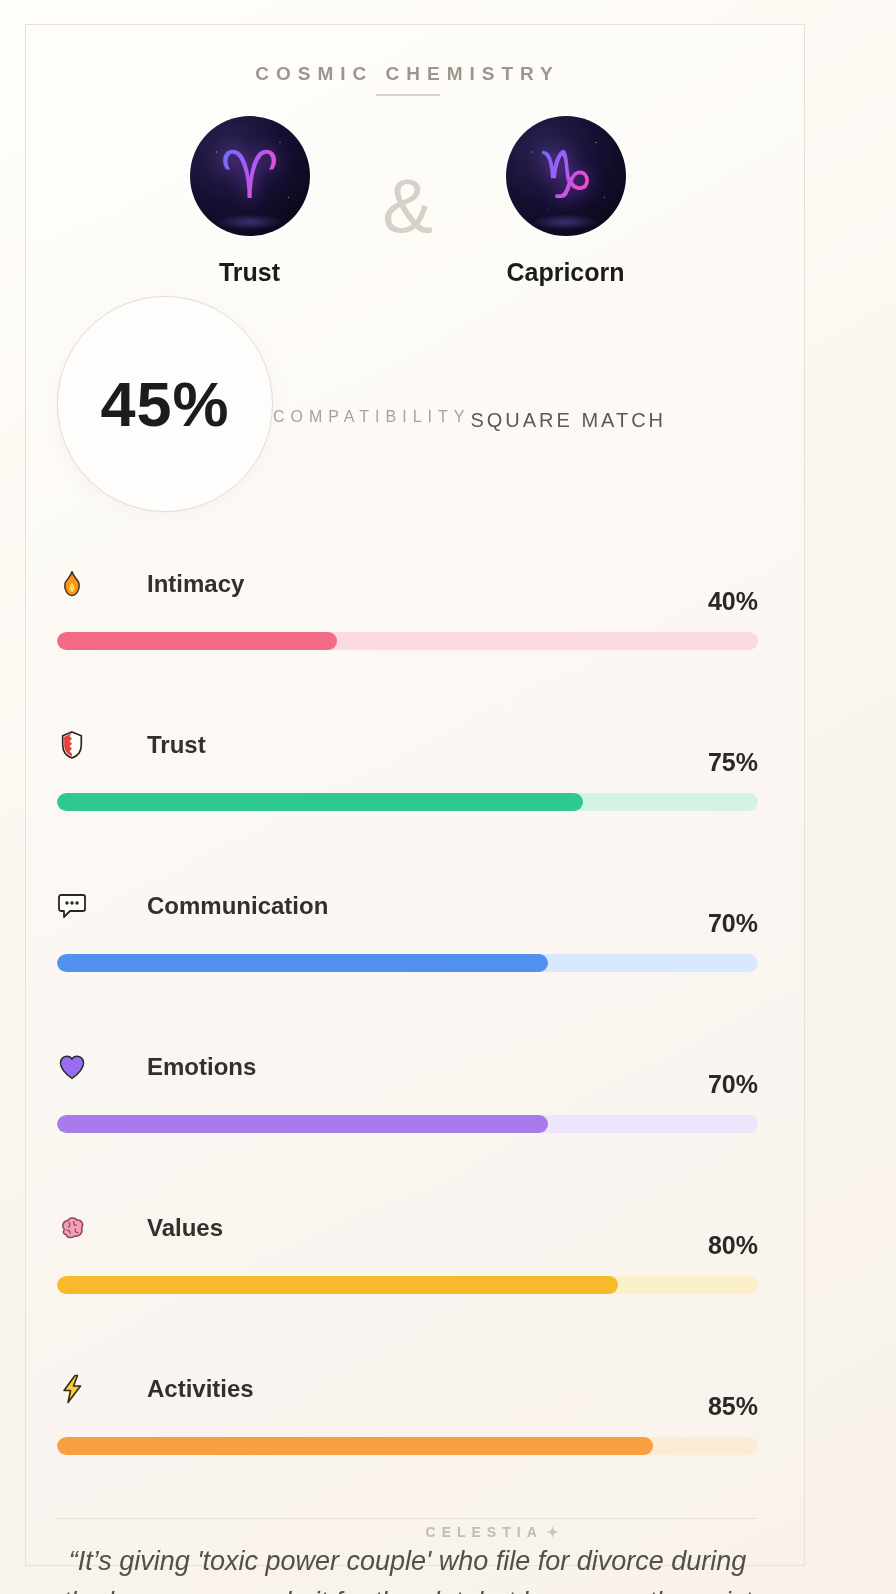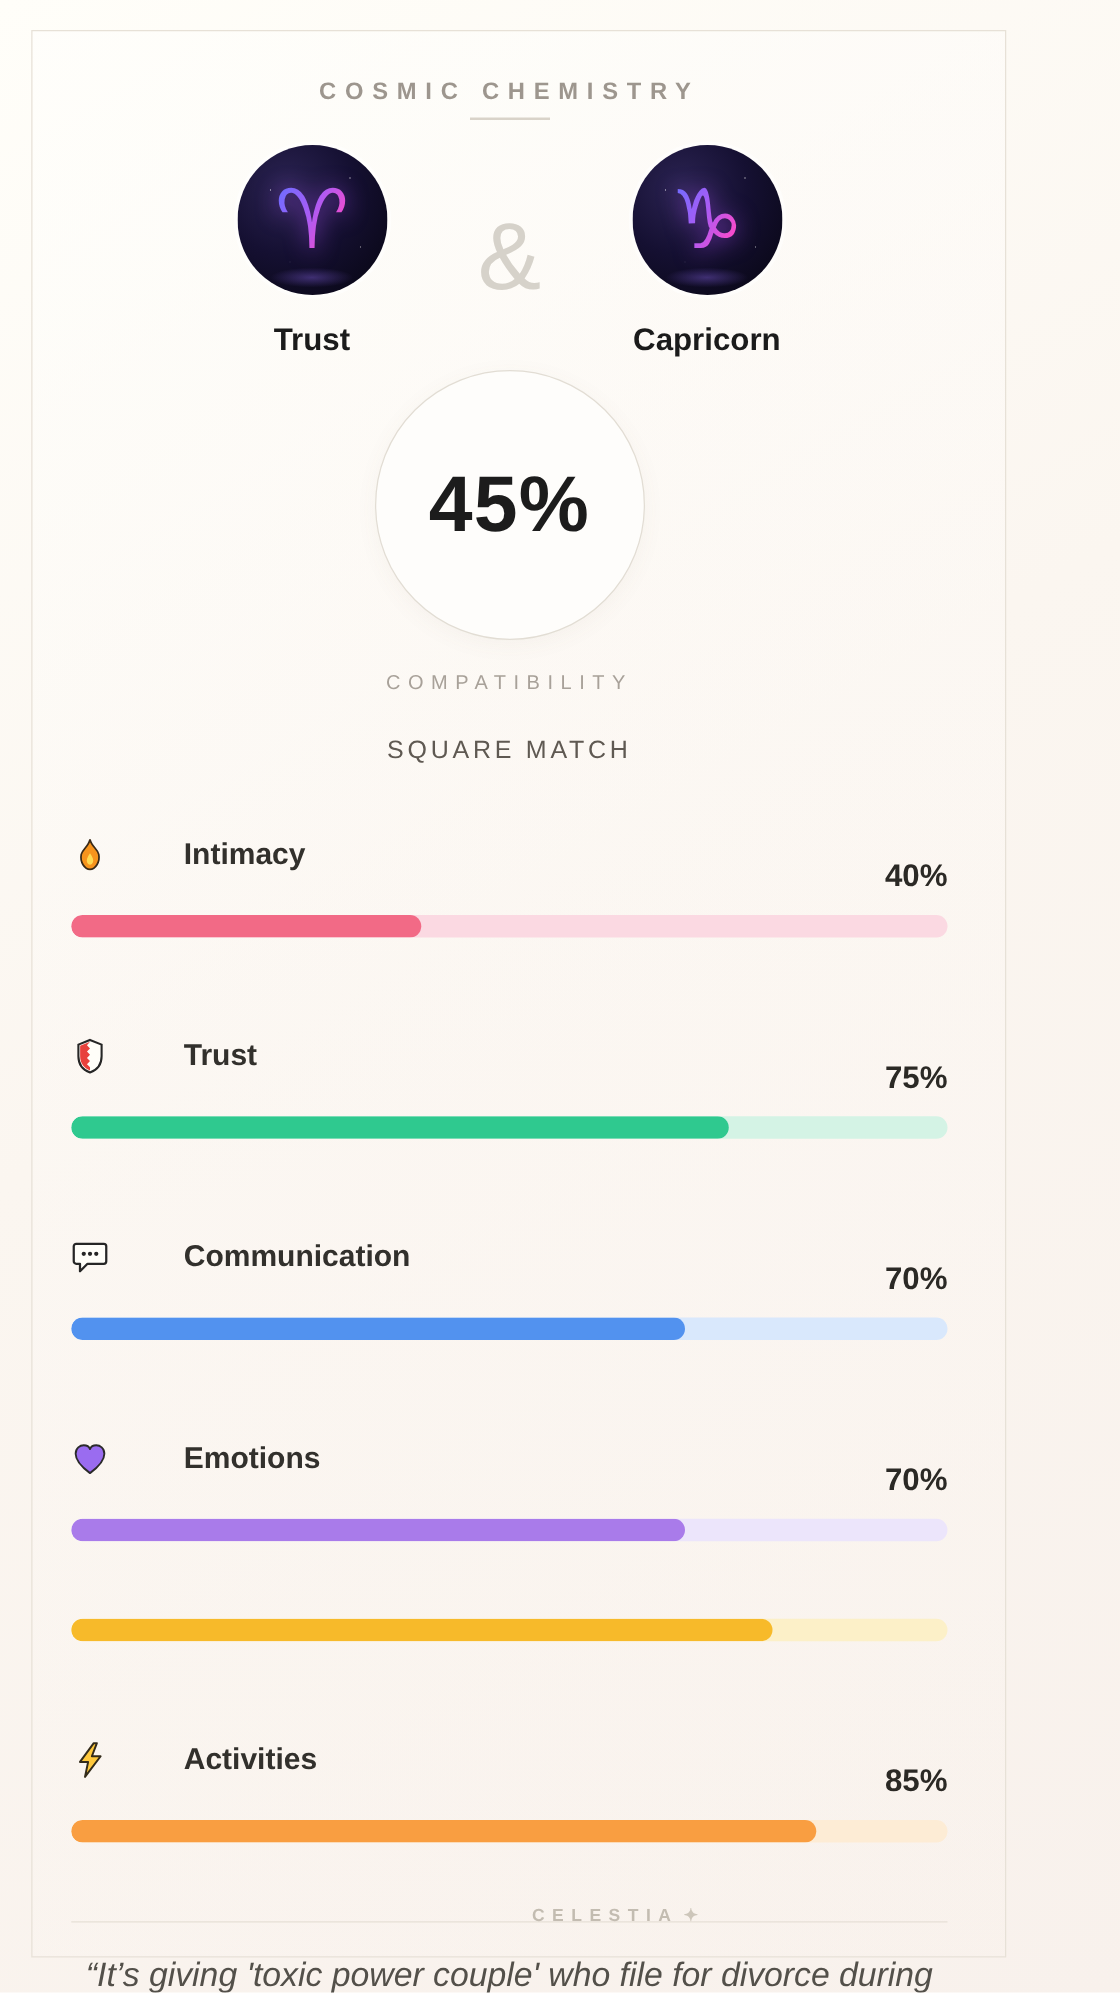--- a/index.html
+++ b/index.html
@@ -41,21 +41,21 @@
     font-family:"DejaVu Sans", sans-serif; font-size:66px; line-height:1; font-weight:700;
     background:linear-gradient(118deg,#6f6cff 8%,#a95cf5 45%,#ff49c8 82%);
     -webkit-background-clip:text; background-clip:text; color:transparent;
     filter:drop-shadow(0 2px 9px rgba(178,80,255,.65));
   }
   .sign-name { margin-top:22px; font-size:25px; font-weight:700; color:#1b1b1b; }
   .ampersand {
     width:96px; text-align:center; font-size:76px; font-weight:400; color:#d6d2ca;
     margin-top:52px; line-height:1;
   }
-  .score-wrap { display:flex; flex-direction:column; align-items:center; margin-top:9px; }
+  .score-wrap { display:flex; flex-direction:row; align-items:center; margin-top:9px; }
   .score-circle {
     width:216px; height:216px; border-radius:50%;
     background:#fefdfb; border:1px solid #e2ddd4;
     box-shadow:0 4px 18px rgba(120,100,80,.05);
     display:flex; align-items:center; justify-content:center;
   }
   .score-value { font-size:63px; font-weight:800; color:#1c1c1c; letter-spacing:1px; }
   .compat-label { margin-top:26px; font-size:16px; font-weight:400; letter-spacing:6px; color:#a8a199; }
   .match-label { margin-top:33px; font-size:20px; font-weight:400; letter-spacing:3px; color:#5f5952; }
   .metrics { margin-top:39px; }
@@ -171,20 +171,30 @@
         </span>
         <span class="metric-label">Emotions</span>
         <span class="metric-value">70%</span>
       </div>
       <div class="track" style="background: rgb(236, 229, 251);">
           <div class="fill" style="width: 70%; background: rgb(169, 123, 234);"></div>
         </div>
     </div>
 
     <div class="metric">
+      <div class="metric-head">
+        <span class="metric-icon">
+          <svg width="28" height="26" viewBox="0 0 28 26">
+            <path d="M6.5 14.5 C3 11 5.5 5.5 10 5.5 C11 2.5 17 2 19 5 C24 4.5 26 10 23.5 13 C25.5 17.5 21.5 22 17 21 C14.5 23.5 9 23 8 19.5 C5 19 4.5 16.5 6.5 14.5 Z" fill="#f2a0b4" stroke="#91475c" stroke-width="1.5" stroke-linejoin="round"></path>
+            <path d="M11 7.5 C12.5 9 12 11 10.5 12 M16 6.5 C15 9 16.5 10.5 18.5 10.5 M9 15.5 C11 15 12.5 16.5 12 18.5 M17.5 14 C16.5 16 18 18 20 17.5" fill="none" stroke="#91475c" stroke-width="1.2" stroke-linecap="round"></path>
+          </svg>
+        </span>
+        <span class="metric-label">Values</span>
+        <span class="metric-value">80%</span>
+      </div>
       <div class="track" style="background: rgb(252, 240, 200);">
           <div class="fill" style="width: 80%; background: rgb(247, 186, 42);"></div>
         </div>
     </div>
 
     <div class="metric">
       <div class="metric-head">
         <span class="metric-icon">
           <svg width="26" height="30" viewBox="0 0 26 30">
             <path d="M16 1.5 L5 16.5 L11.5 16.5 L9 28.5 L21.5 12 L14.5 12 L18.5 1.5 Z" fill="#ffc93d" stroke="#332b1a" stroke-width="1.6" stroke-linejoin="round"></path>

